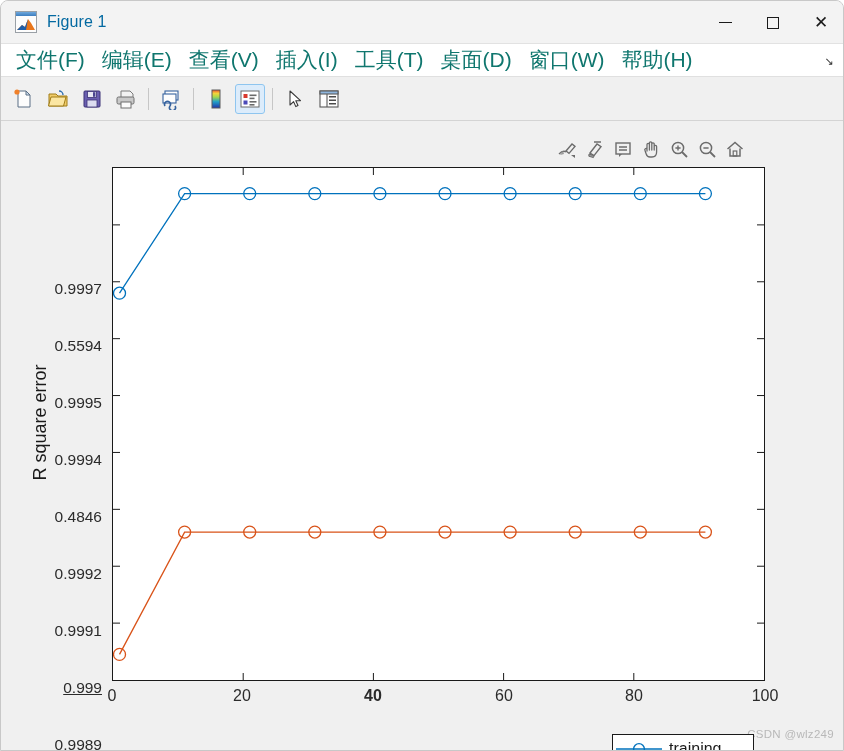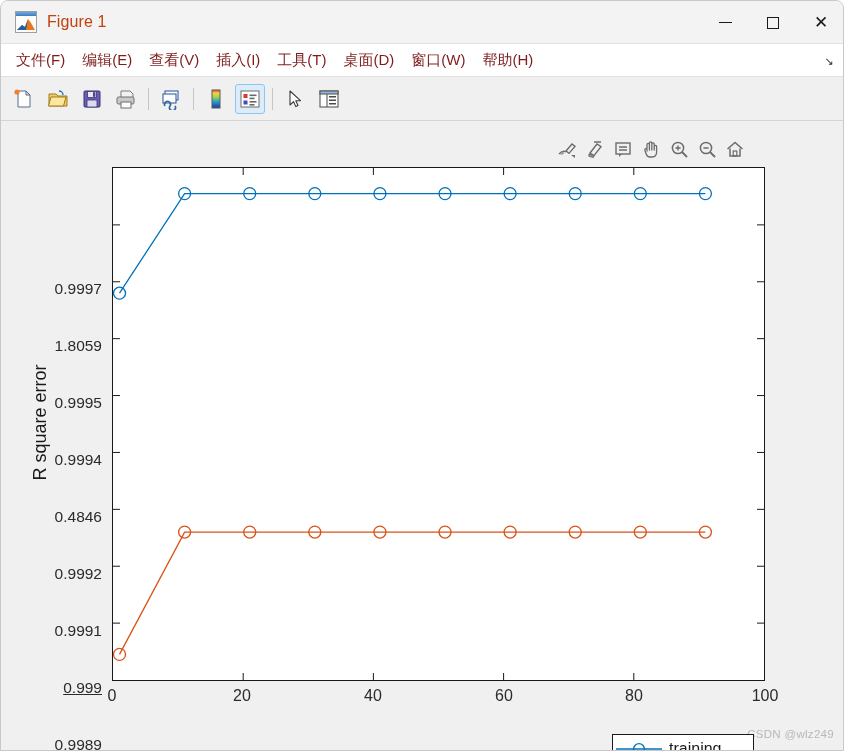--- a/index.html
+++ b/index.html
@@ -34,21 +34,21 @@
     background: #fdfdfd;
     position: relative;
     flex: none;
     overflow: hidden;
   }
   .title-icon .cap {
     position: absolute; left: 0; top: 0; width: 100%; height: 4px;
     background: linear-gradient(#6fa8dc, #3d7ebf);
   }
   .title-text {
-    font-size: 16px; color: #c2410c;
+    font-size: 16px; color: #0369a1;
     letter-spacing: .1px;
   }
   .winbtns {
     position: absolute; right: 0; top: 0;
     height: 43px; display: flex;
   }
   .winbtn {
     width: 48px; height: 43px;
     display: flex; align-items: center; justify-content: center;
     color: #1a1a1a;
@@ -60,21 +60,21 @@
   
   .menubar {
     position: absolute; left: 0; top: 43px;
     width: 844px; height: 33px;
     background: #ffffff;
     border-bottom: 1px solid #e0e0e0;
     display: flex; align-items: center;
     padding-left: 8px;
   }
   .menu-item {
-    font-size: 15px; color: #7f1d1d;
+    font-size: 21px; color: #0f766e;
     padding: 3px 7px; margin-right: 3px;
     white-space: nowrap;
     font-family: "Liberation Sans", sans-serif;
   }
   .menu-corner {
     position: absolute; right: 10px; top: 11px;
     width: 12px; height: 12px; color: #333; font-size: 11px;
     line-height: 12px; text-align: center;
   }
 
@@ -367,32 +367,32 @@
       <div class="axbtn">
         <svg width="20" height="20" viewBox="0 0 20 20">
           <path d="M2.5 10 L10 3.4 L17.5 10" fill="none" stroke="#6c6c6c" stroke-width="1.5"></path>
           <path d="M5 9.6 V17 h10 V9.6" fill="none" stroke="#6c6c6c" stroke-width="1.5"></path>
           <rect x="8.2" y="12" width="3.6" height="5" fill="none" stroke="#6c6c6c" stroke-width="1.2"></rect>
         </svg>
       </div>
     </div>
 
     <div class="ytick" style="top:158px;">0.9997</div>
-    <div class="ytick" style="top:215px;">1.8059</div>
+    <div class="ytick" style="top:215px;">0.5594</div>
     <div class="ytick" style="top:272px;">0.9995</div>
     <div class="ytick" style="top:329px;">0.9994</div>
     <div class="ytick" style="top:386px;">0.4846</div>
     <div class="ytick" style="top:443px;margin-left:16px;">0.9992</div>
     <div class="ytick" style="top:500px;">0.9991</div>
     <div class="ytick" style="top:557px;text-decoration:underline;">0.999</div>
     <div class="ytick" style="top:614px;">0.9989</div>
 
     <div class="xtick" style="left:110px;">0</div>
     <div class="xtick" style="left:240px;">20</div>
-    <div class="xtick" style="left:371px;">40</div>
+    <div class="xtick" style="left:371px;font-weight:bold;">40</div>
     <div class="xtick" style="left:502px;">60</div>
     <div class="xtick" style="left:632px;">80</div>
     <div class="xtick" style="left:763px;">100</div>
 
     <div class="ylabel">R square error</div>
 
     <div class="plotbox">
       <svg class="plot-svg" id="plot-svg" width="651" height="512" viewBox="0 0 651 512">
           <line x1="0" y1="455.11111111111813" x2="7" y2="455.11111111111813" stroke="#1a1a1a" stroke-width="1"></line>
           <line x1="644" y1="455.11111111111813" x2="651" y2="455.11111111111813" stroke="#1a1a1a" stroke-width="1"></line>

